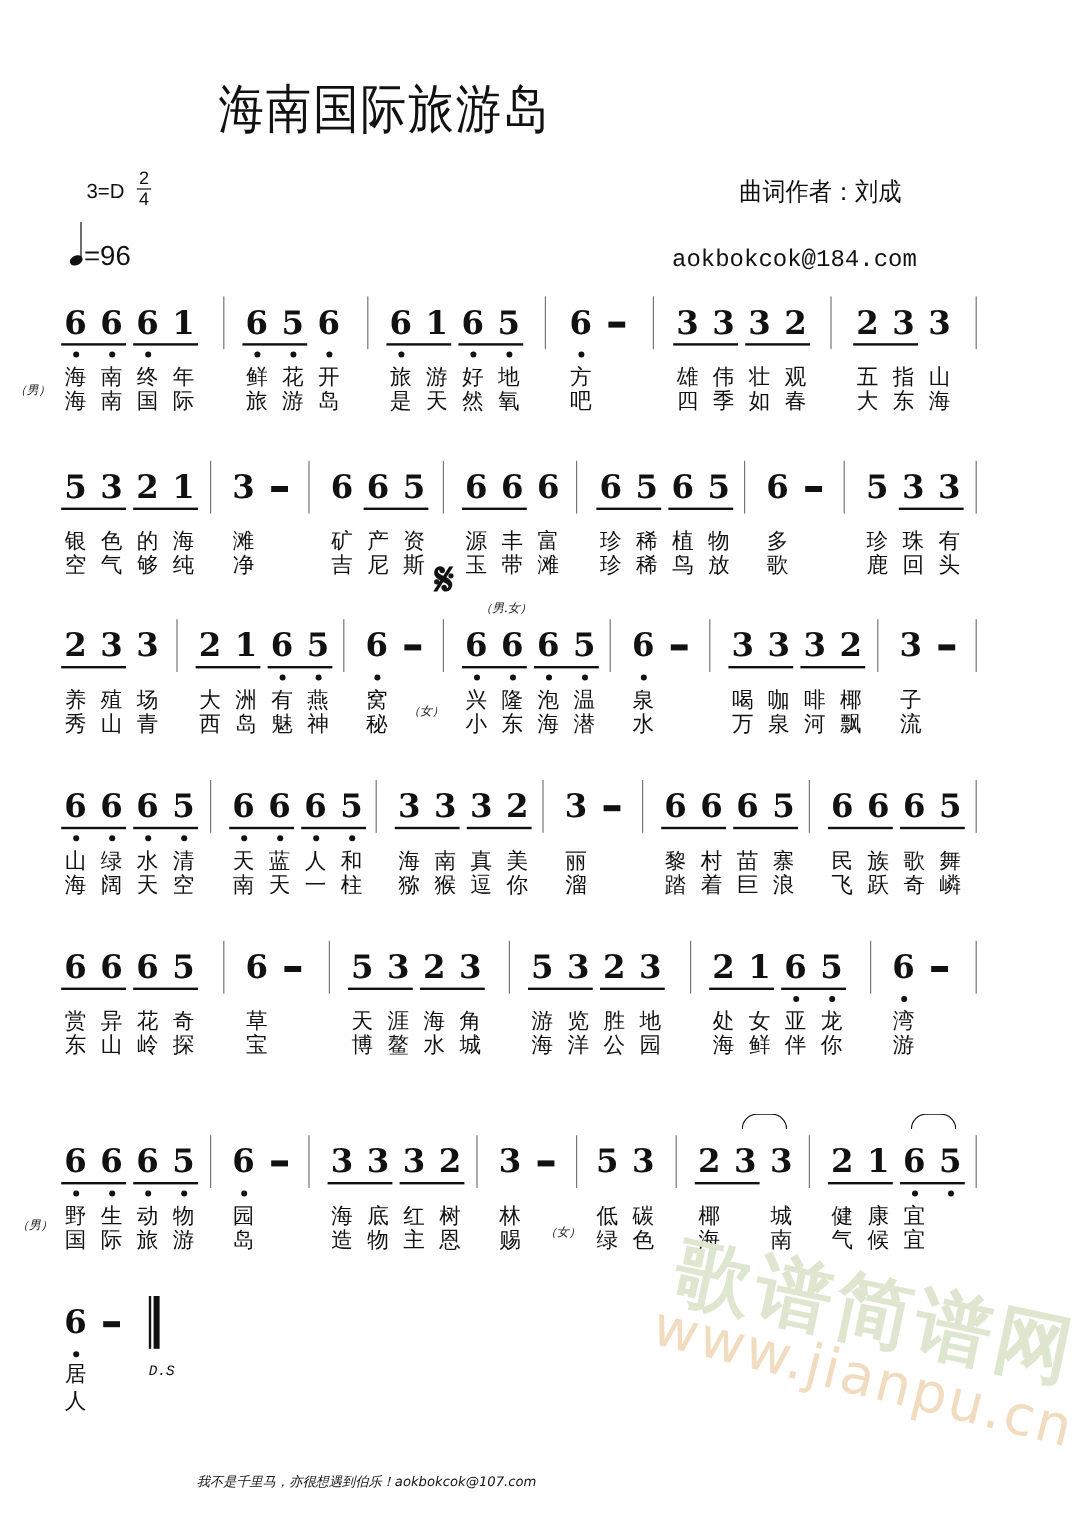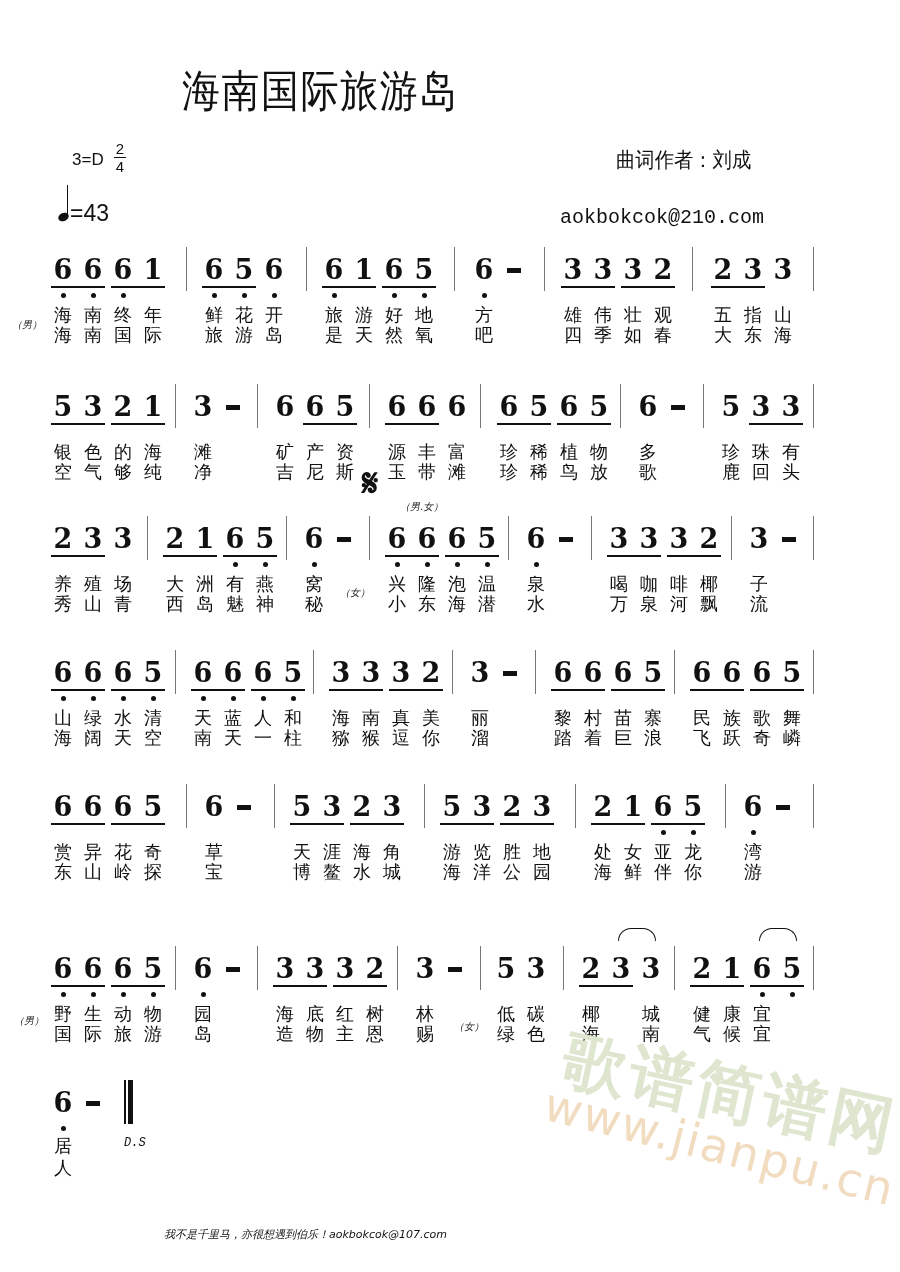--- a/index.html
+++ b/index.html
@@ -36,24 +36,24 @@
 <body>
 
 <div class="abs title">海南国际旅游岛</div>
 <div class="abs key">3=D</div>
 <div class="abs timesig">
   <div>2</div>
   <div class="line"></div>
   <div>4</div>
 </div>
 <div class="abs tempo">
-  <span class="note"><span class="stem"></span><span class="head"></span></span><span>=43</span>
+  <span class="note"><span class="stem"></span><span class="head"></span></span><span>=96</span>
 </div>
 <div class="abs author">曲词作者：刘成</div>
-<div class="abs email">aokbokcok@210.com</div>
+<div class="abs email">aokbokcok@184.com</div>
 
 <div id="score">
     <div class="bar" style="left: 186px; top: 247px;"></div>
     <div class="bar" style="left: 306px; top: 247px;"></div>
     <div class="bar" style="left: 454px; top: 247px;"></div>
     <div class="bar" style="left: 544px; top: 247px;"></div>
     <div class="bar" style="left: 692px; top: 247px;"></div>
     <div class="bar" style="left: 813px; top: 247px;"></div>
     <div class="n" style="left: 52px; top: 255px;">6</div>
     <div class="n" style="left: 82px; top: 255px;">6</div>

